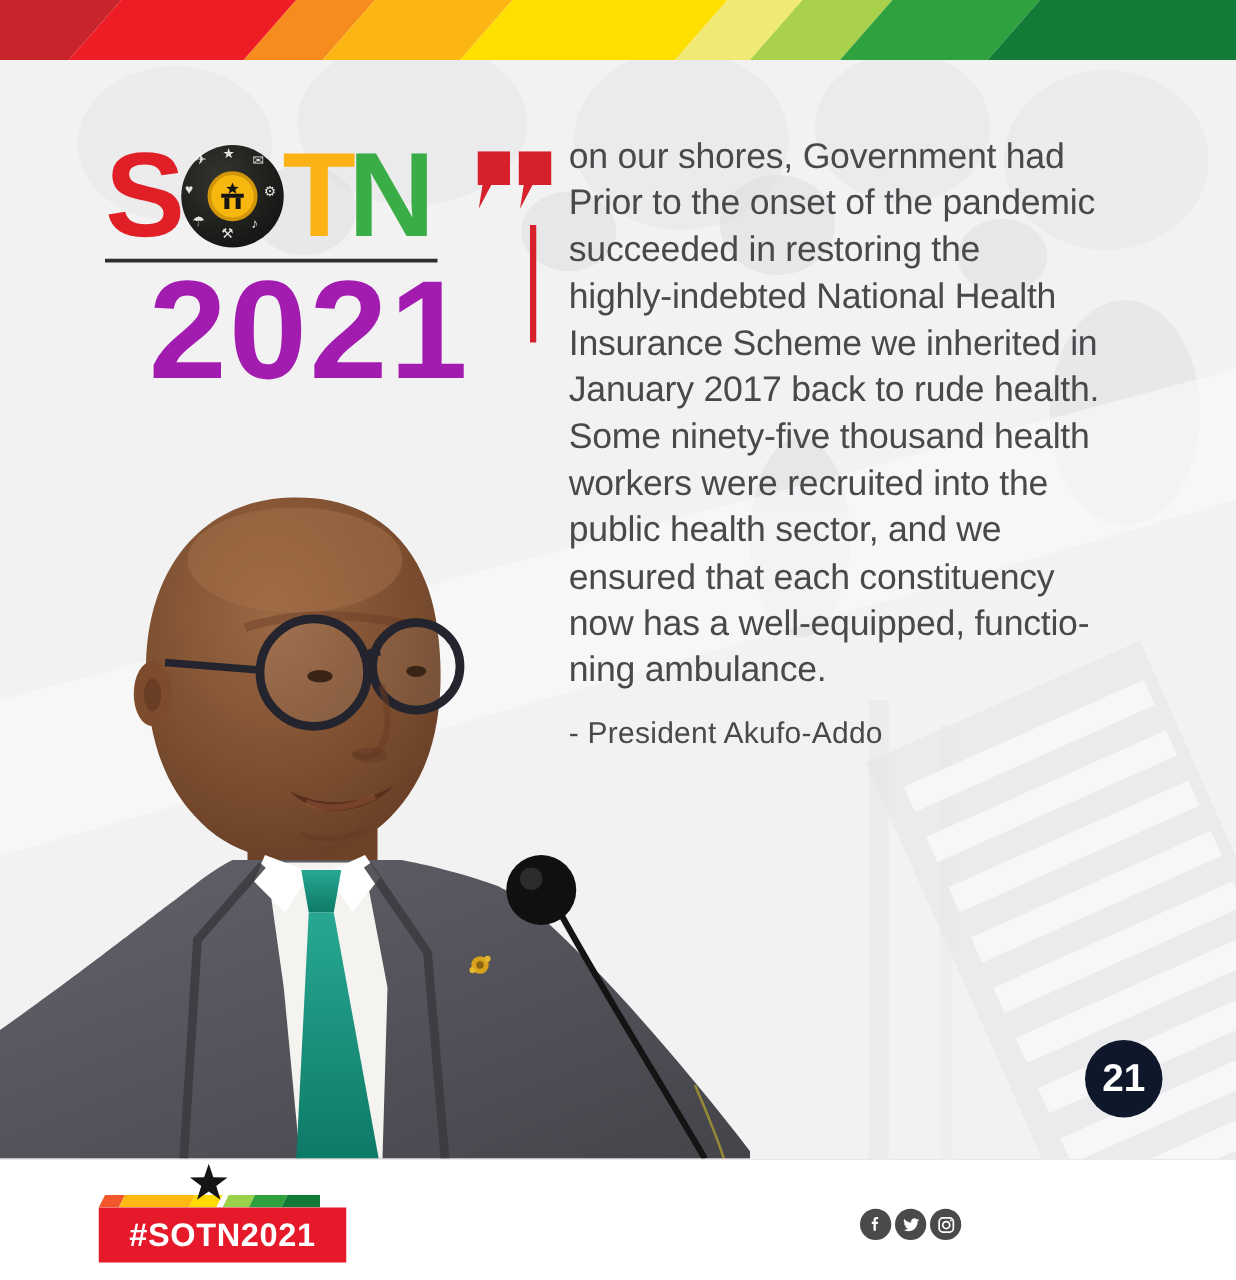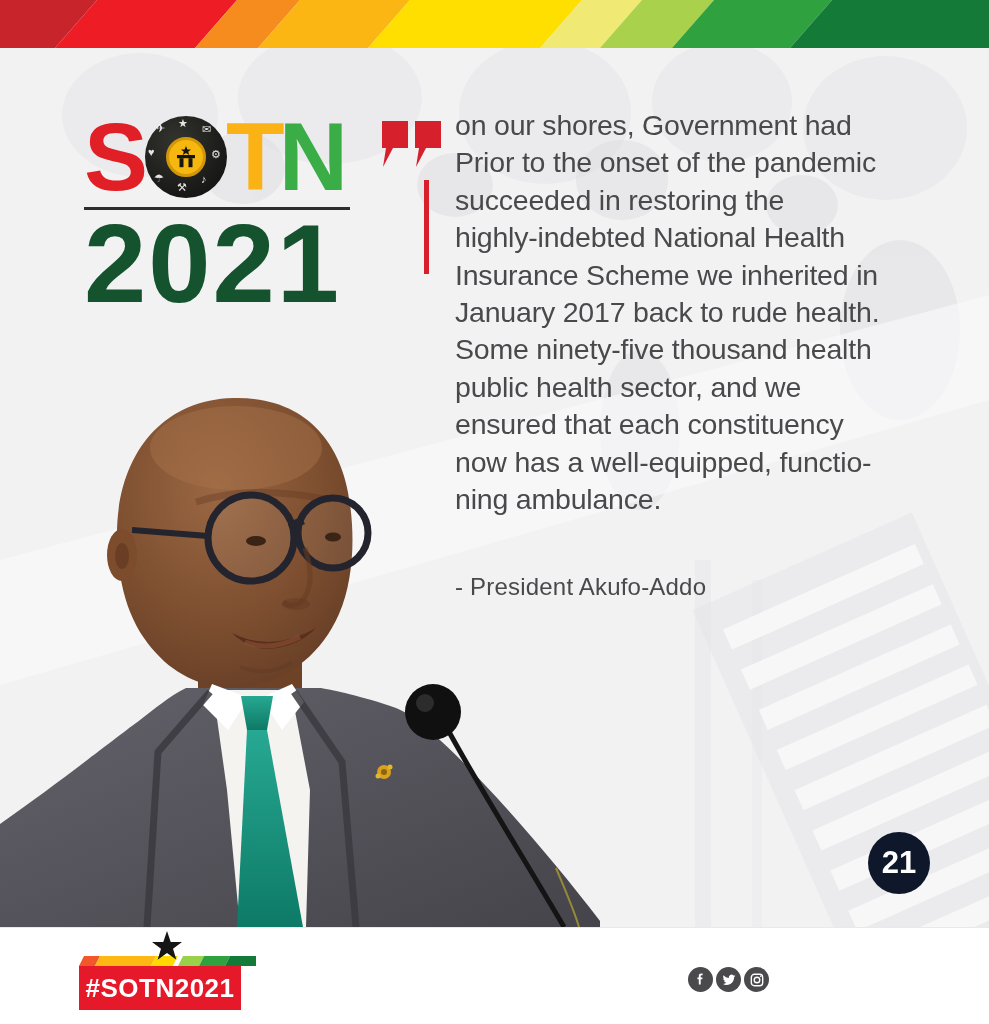--- a/index.html
+++ b/index.html
@@ -20,21 +20,21 @@
   .lt-t{color:#fbb215;margin-left:-2px;}
   .lt-n{color:#3aad47;margin-left:-2px;}
   .logo-o{position:relative;width:82px;height:82px;border-radius:50%;
     background:radial-gradient(circle at 38% 32%,#34342f 0%,#1c1c1a 60%,#0e0e0d 100%);
     margin:0 1px;flex:0 0 auto;}
   .logo-o .doodle{position:absolute;color:rgba(255,255,255,.88);font-size:11px;line-height:11px;}
   .logo-o-inner{position:absolute;left:50%;top:50%;width:40px;height:40px;margin:-20px 0 0 -20px;
     border-radius:50%;background:#f6b70e;border:3px solid #d1960a;box-sizing:border-box;
     display:flex;align-items:center;justify-content:center;}
   .logo-divider{height:3px;background:#2e2e30;margin-top:9px;width:266px;}
-  .logo-year{font-weight:800;font-size:112px;line-height:0.78;color:#14532d;letter-spacing:2px;margin-top:10px;}
+  .logo-year{font-weight:800;font-size:112px;line-height:0.78;color:#a21caf;letter-spacing:2px;margin-top:10px;margin-left:35px;}
   .logo-sub1{font-size:26px;letter-spacing:1.5px;color:#434346;margin-top:9px;white-space:nowrap;}
   .logo-sub2{font-size:22.5px;font-weight:700;letter-spacing:-0.2px;color:#3a3a3d;margin-top:3px;white-space:nowrap;}
   
   .quote-mark{position:absolute;left:382px;top:121px;z-index:2;}
   .quote-rule{position:absolute;left:424px;top:180px;width:5px;height:94px;background:#d6202b;z-index:2;}
   .quote-text{position:absolute;left:455px;top:107px;z-index:2;color:#49494c;
     font-size:28.5px;line-height:37.4px;letter-spacing:-0.2px;}
   .quote-text div{white-space:nowrap;}
   .attribution{position:absolute;left:455px;top:573px;z-index:2;color:#49494c;
     font-size:24px;letter-spacing:0.2px;}
@@ -42,21 +42,21 @@
   .portrait{position:absolute;left:0;top:390px;z-index:1;}
   
   .page-badge{position:absolute;left:868px;top:832px;width:62px;height:62px;border-radius:50%;
     background:#0f172a;color:#fff;font-weight:800;font-size:31px;z-index:2;
     display:flex;align-items:center;justify-content:center;}
   
   .footer{position:absolute;left:0;top:927px;width:989px;height:97px;background:#ffffff;
     border-top:1px solid #e9e9e9;z-index:4;}
   .footer-star{position:absolute;left:148px;top:3px;}
   .footer-band{position:absolute;left:79px;top:28px;}
-  .hashtag-box{position:absolute;left:79px;top:38px;width:162px;height:44px;background:#e6192b;
+  .hashtag-box{position:absolute;left:79px;top:38px;width:198px;height:44px;background:#e6192b;
     display:flex;align-items:center;justify-content:center;}
   .hashtag-box span{color:#fff;font-weight:700;font-size:26px;letter-spacing:0.5px;}
   .social-row{position:absolute;left:688px;top:39px;display:flex;align-items:center;}
   .social-icon{width:25px;height:25px;border-radius:50%;background:#4a4a4d;margin-right:3px;
     display:flex;align-items:center;justify-content:center;flex:0 0 auto;}
   .social-handle{margin-left:9px;color:#4a4a4d;font-weight:700;font-size:27px;letter-spacing:0.2px;}
 </style>
 </head>
 <body>
 
@@ -144,20 +144,21 @@
   <div class="quote-rule"></div>
 
   <div class="quote-text">
     <div>on our shores, Government had</div>
     <div>Prior to the onset of the pandemic</div>
     <div>succeeded in restoring the</div>
     <div>highly-indebted National Health</div>
     <div>Insurance Scheme we inherited in</div>
     <div>January 2017 back to rude health.</div>
     <div>Some ninety-five thousand health</div>
+    <div>workers were recruited into the</div>
     <div>public health sector, and we</div>
     <div>ensured that each constituency</div>
     <div>now has a well-equipped, functio-</div>
     <div>ning ambulance.</div>
   </div>
   <div class="attribution">- President Akufo-Addo</div>
 
   <svg class="portrait" width="600" height="537" viewBox="0 0 600 537">
     <defs>
       <radialGradient id="skin" cx="42%" cy="32%" r="85%">

